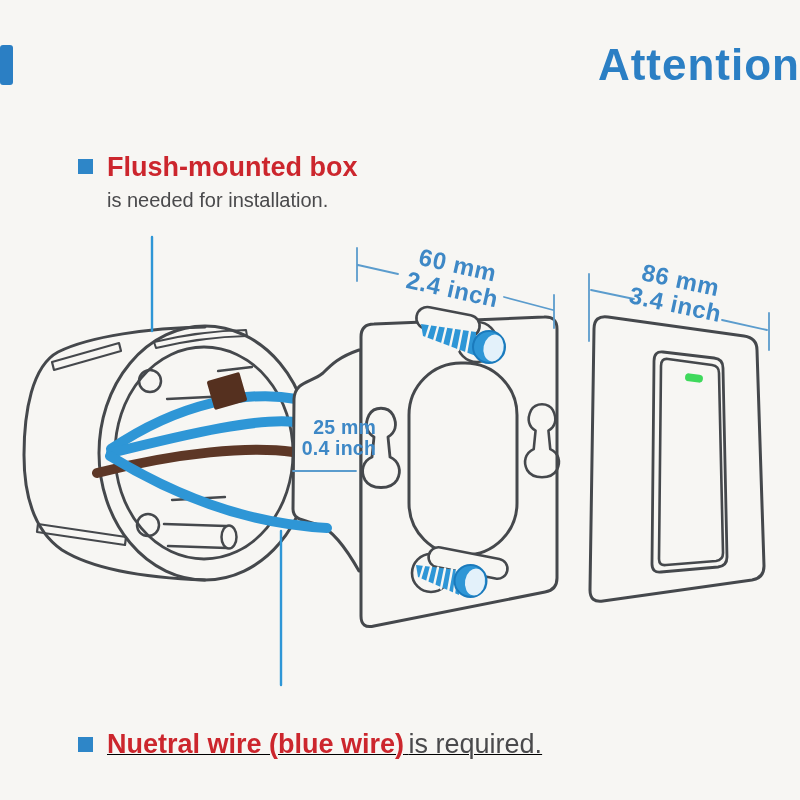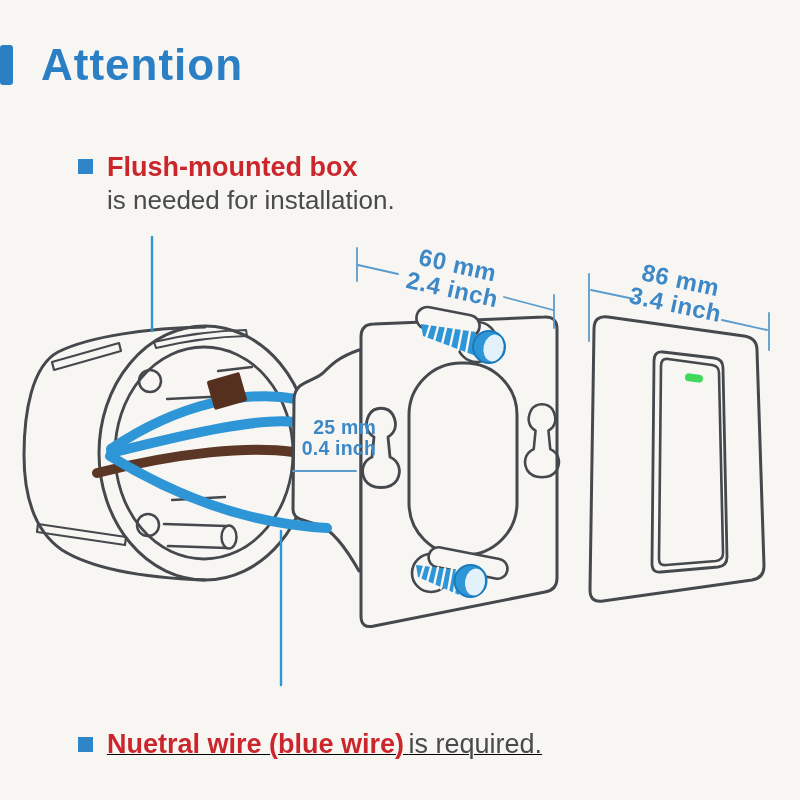--- a/index.html
+++ b/index.html
@@ -1,31 +1,31 @@
 <!DOCTYPE html>
 <html style="--bg: #f7f6f3; --accent-blue: #2b7fc4; --bullet-blue: #2e86c8; --red: #cc262d; --text-gray: #4a4a4c; --outline: #45484c; --wire-blue: #2e96d6; --wire-brown: #5d3726; --terminal-brown: #55301f; --dim-blue: #3e88c6; --dim-line: #5b9ccd; --led-green: #3fd95c; --screw-face: #e3f1fa;"><head>
 <meta charset="utf-8">
 <style>
   html,body{margin:0;padding:0;}
   body{font-family:"Liberation Sans", sans-serif;}
   .stage{position:relative;width:800px;height:800px;background:var(--bg,#f7f6f3);overflow:hidden;}
   .diagram-svg{position:absolute;left:0;top:0;}
 
   
-  .title-row{position:absolute;left:0;top:40px;width:800px;display:flex;justify-content:flex-start;align-items:center;gap:28px;}
+  .title-row{position:absolute;left:0;top:40px;width:800px;display:flex;justify-content:space-between;align-items:center;gap:56px;}
   .title-bar{width:13px;height:40px;border-radius:3px;background:var(--accent-blue,#2b7fc4);}
   .title-text{font-size:44px;font-weight:bold;letter-spacing:1px;color:var(--accent-blue,#2b7fc4);}
 
   
   .note{position:absolute;padding-left:29px;}
   .note .bullet{position:absolute;left:0;width:15px;height:15px;background:var(--bullet-blue,#2e86c8);}
   .note-top{left:78px;top:150px;}
   .note-top .bullet{top:9px;}
-  .note-top .hl{font-size:27px;font-weight:bold;color:var(--red,#cc262d);line-height:34px;}
-  .note-top .rest{font-size:26px;font-weight:400;color:var(--text-gray,#4a4a4c);line-height:33px;}
+  .note-top .hl{font-size:27px;font-weight:bold;color:var(--red,#cc262d);line-height:34px;text-align:right;}
+  .note-top .rest{font-size:20px;font-weight:400;color:var(--text-gray,#4a4a4c);line-height:33px;}
   .note-bottom{left:78px;top:729px;white-space:nowrap;text-decoration:underline;}
   .note-bottom .bullet{top:8px;}
   .note-bottom .hl{font-size:27px;font-weight:bold;color:var(--red,#cc262d);}
   .note-bottom .rest{font-size:27px;font-weight:400;color:var(--text-gray,#4a4a4c);}
 
   
   .dim{position:absolute;text-align:center;color:var(--dim-blue,#3e88c6);font-weight:600;line-height:1.06;letter-spacing:.5px;}
   .dim-60{left:380px;top:252px;width:150px;font-size:24px;transform:rotate(12.5deg);}
   .dim-86{left:603px;top:267px;width:150px;font-size:24px;transform:rotate(12deg);}
   .dim-25{left:296px;top:417px;width:80px;font-size:19.5px;text-align:right;letter-spacing:.2px;}

